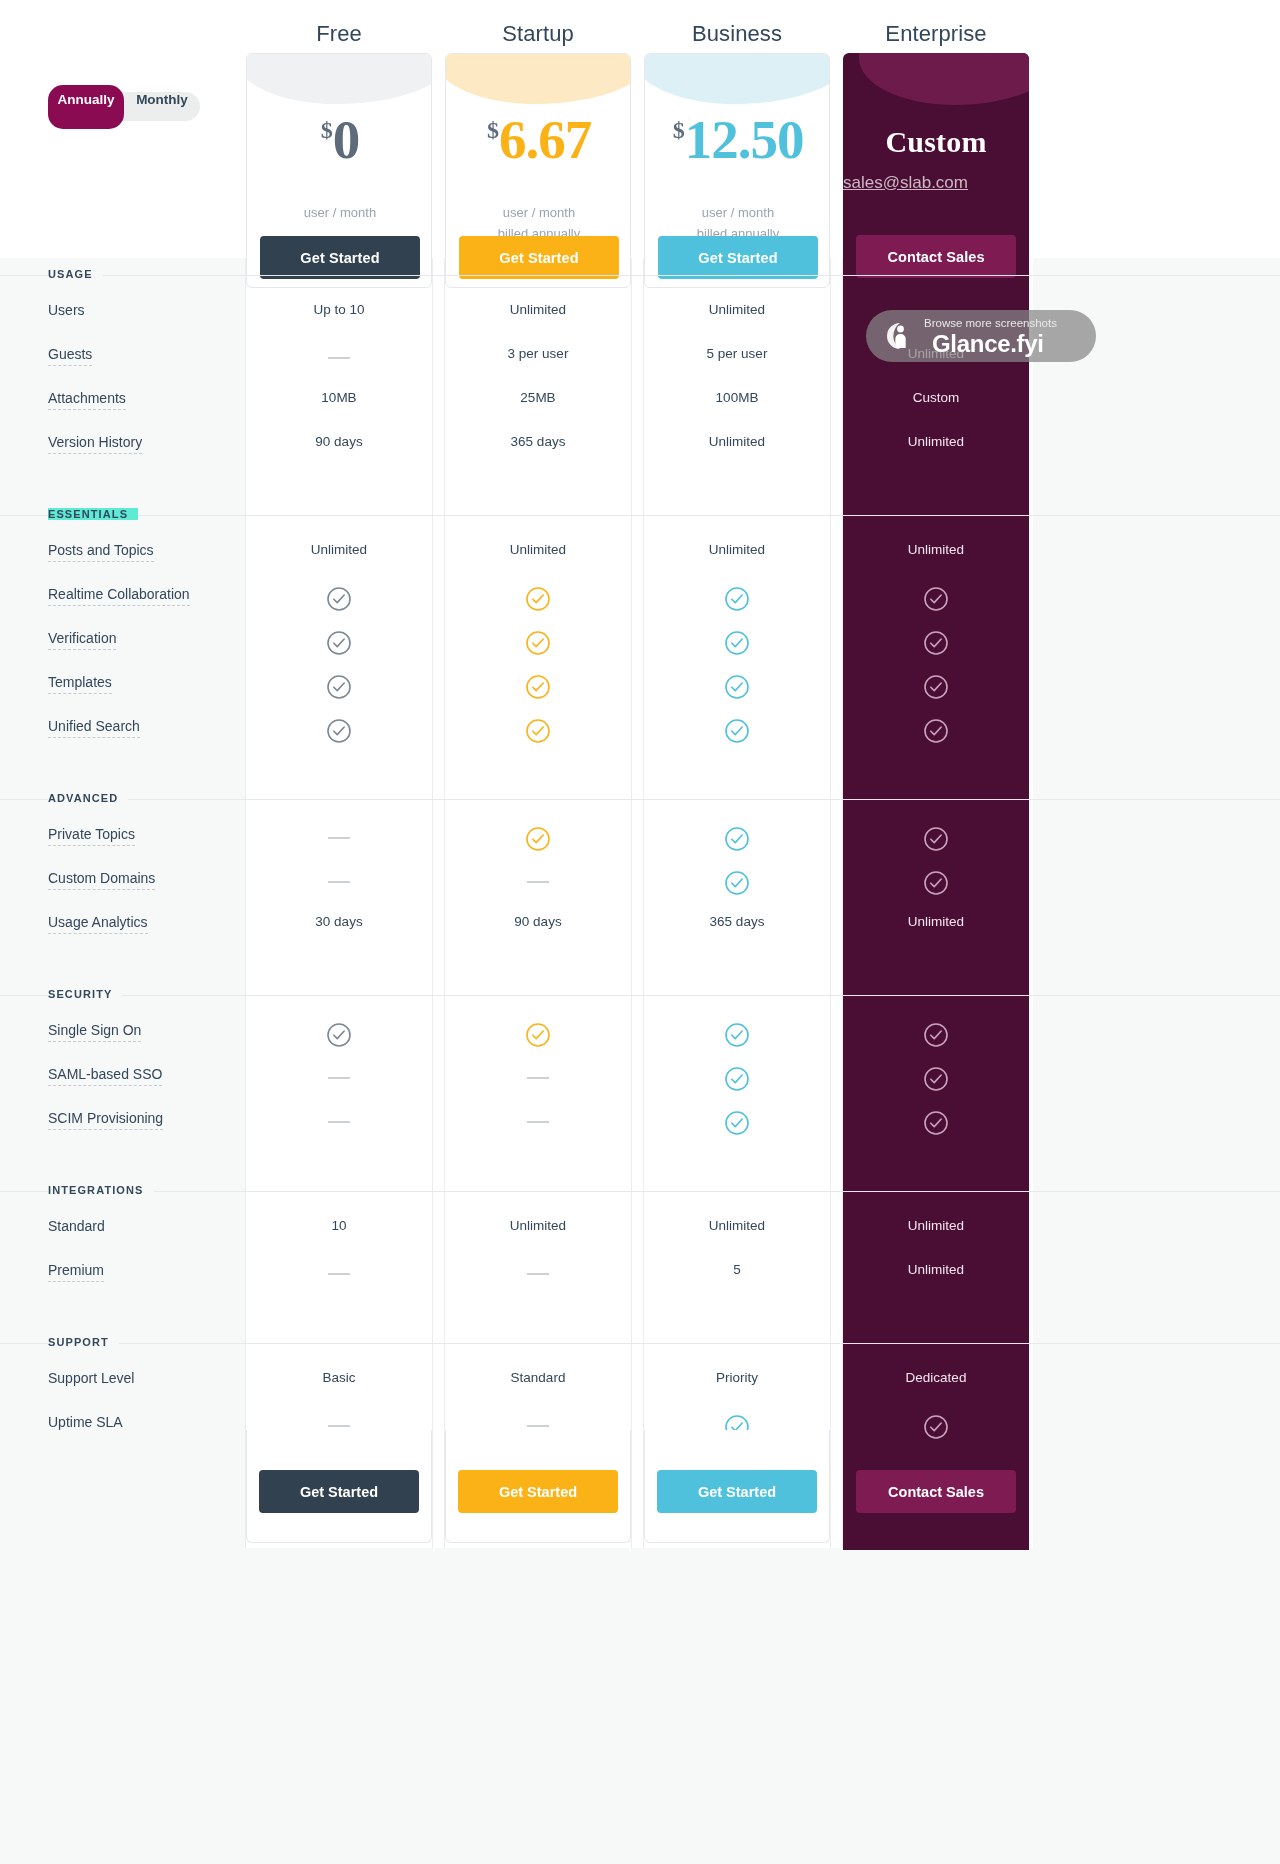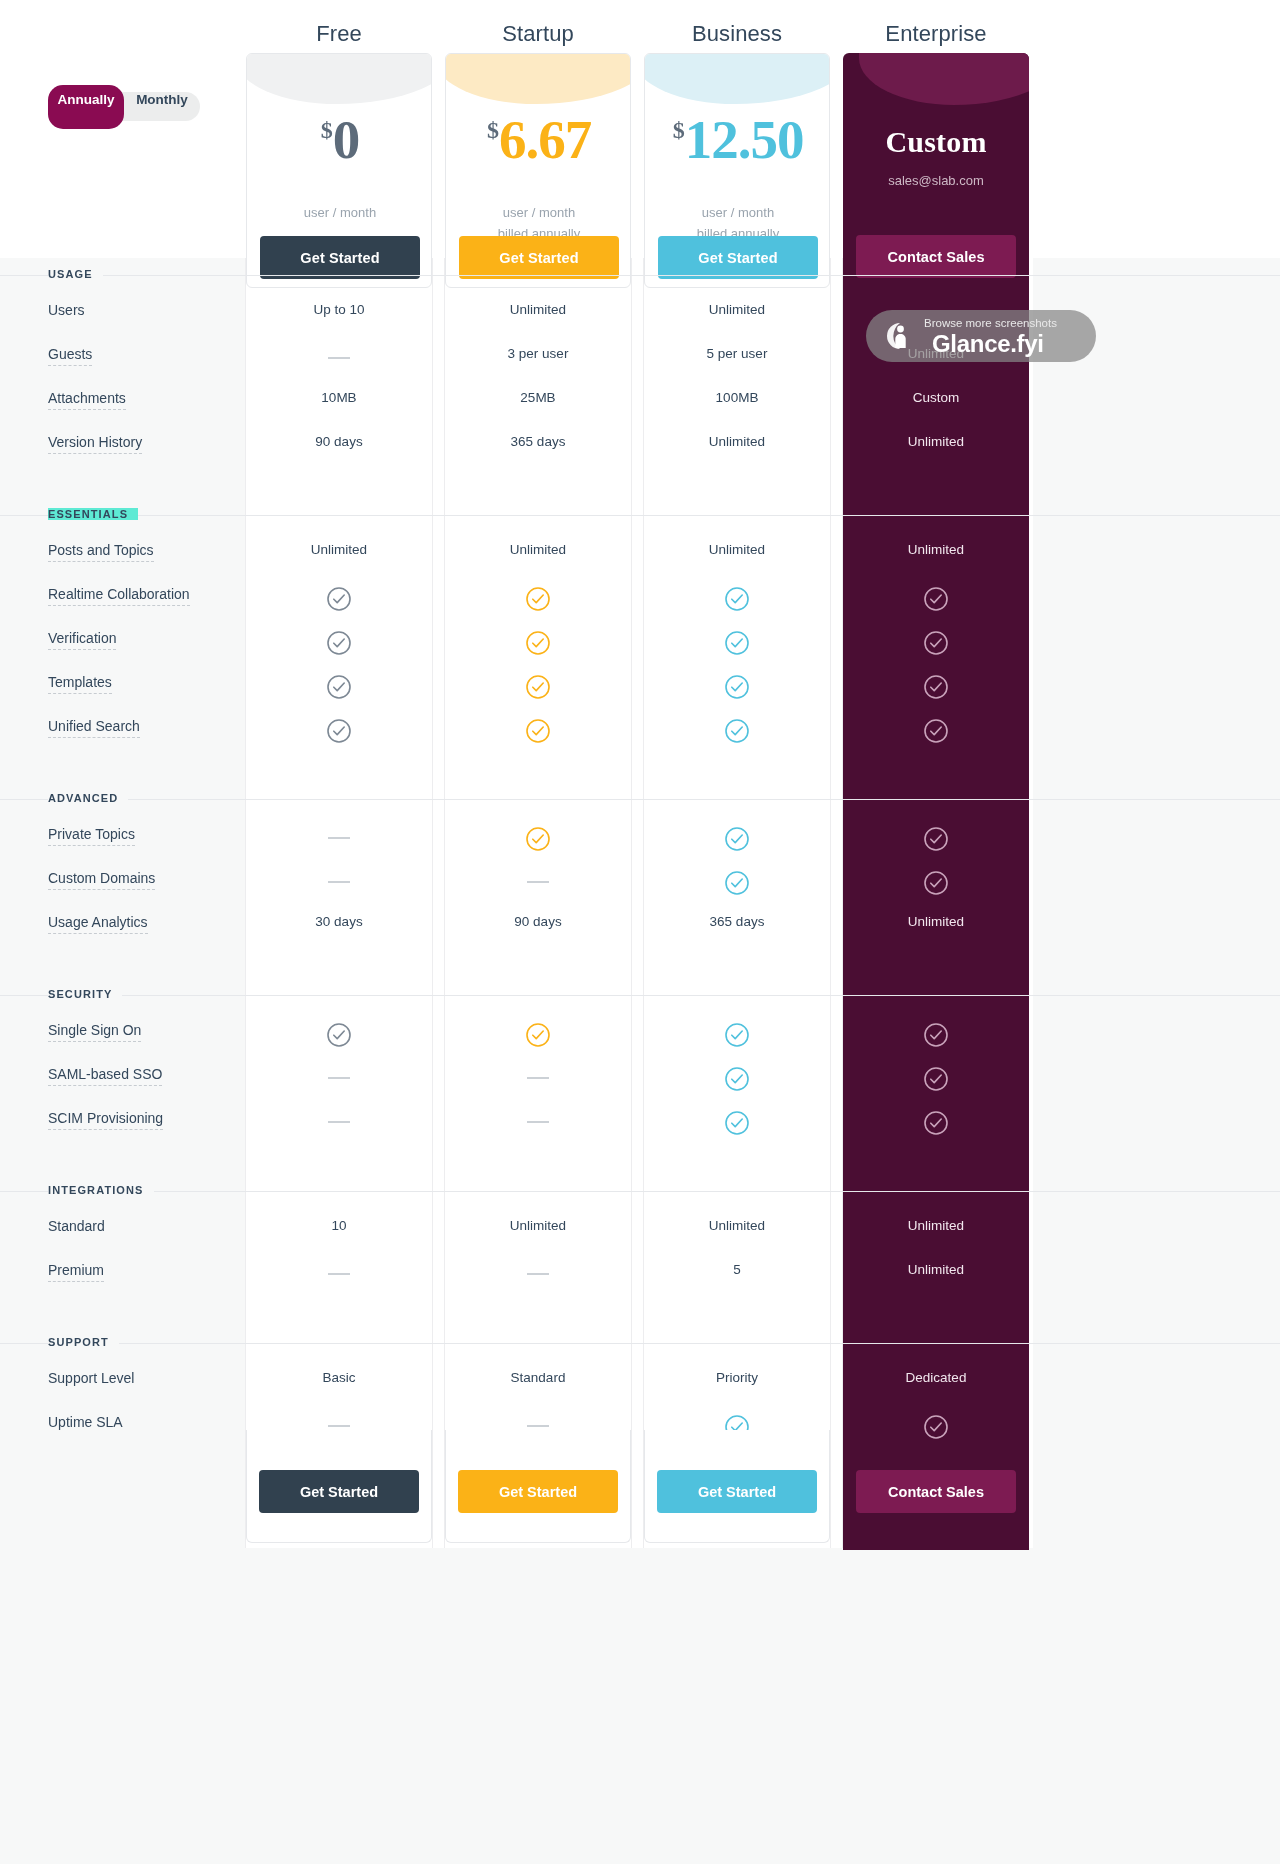--- a/index.html
+++ b/index.html
@@ -109,23 +109,23 @@
     text-align: center;
     font-family: "Liberation Serif", serif;
     font-size: 30px;
     font-weight: 700;
     color: #ffffff;
     letter-spacing: .2px;
   }
   .sales-email {
     position: absolute;
     top: 120px; left: 0; width: 186px;
-    text-align: center;
-    font-size: 13px;
+    font-size: 17px;
     color: #cdb8c5;
+    text-decoration: underline;
   }
 
   .price-sub {
     position: absolute;
     top: 124px; left: 0; width: 186px;
     text-align: center;
     font-size: 13px;
     color: #9aa4ae;
     line-height: 21px;
     margin-top: 24px;

